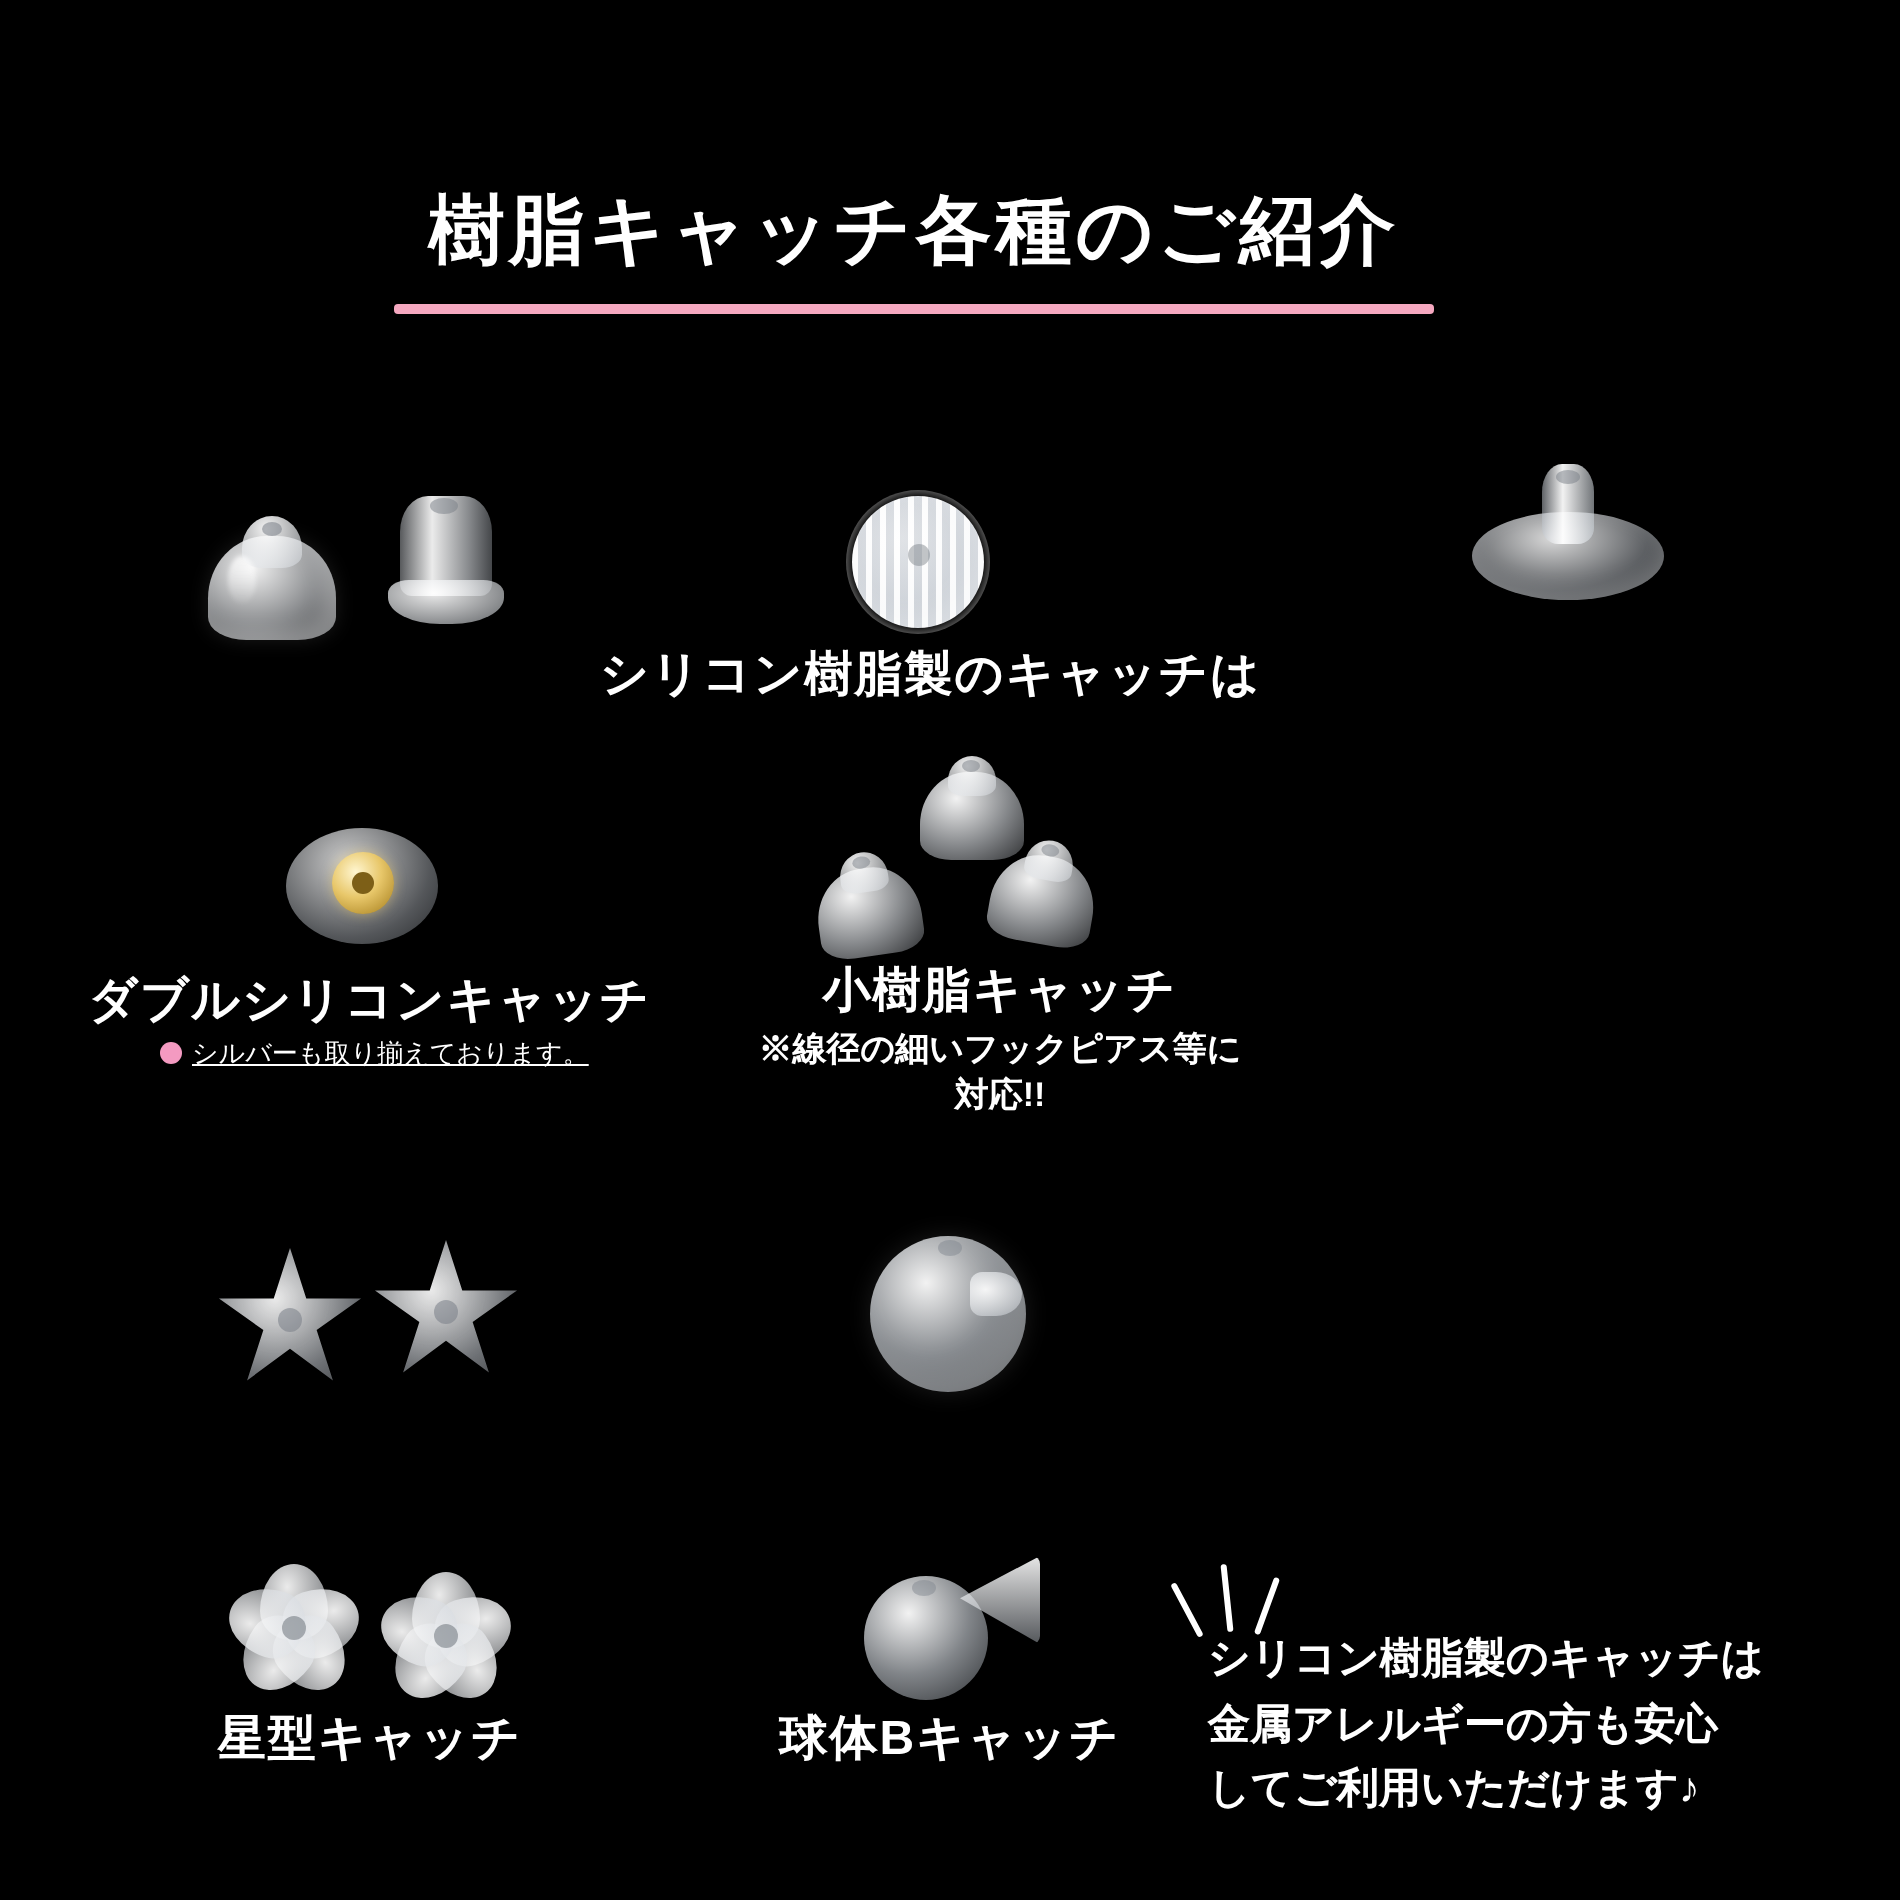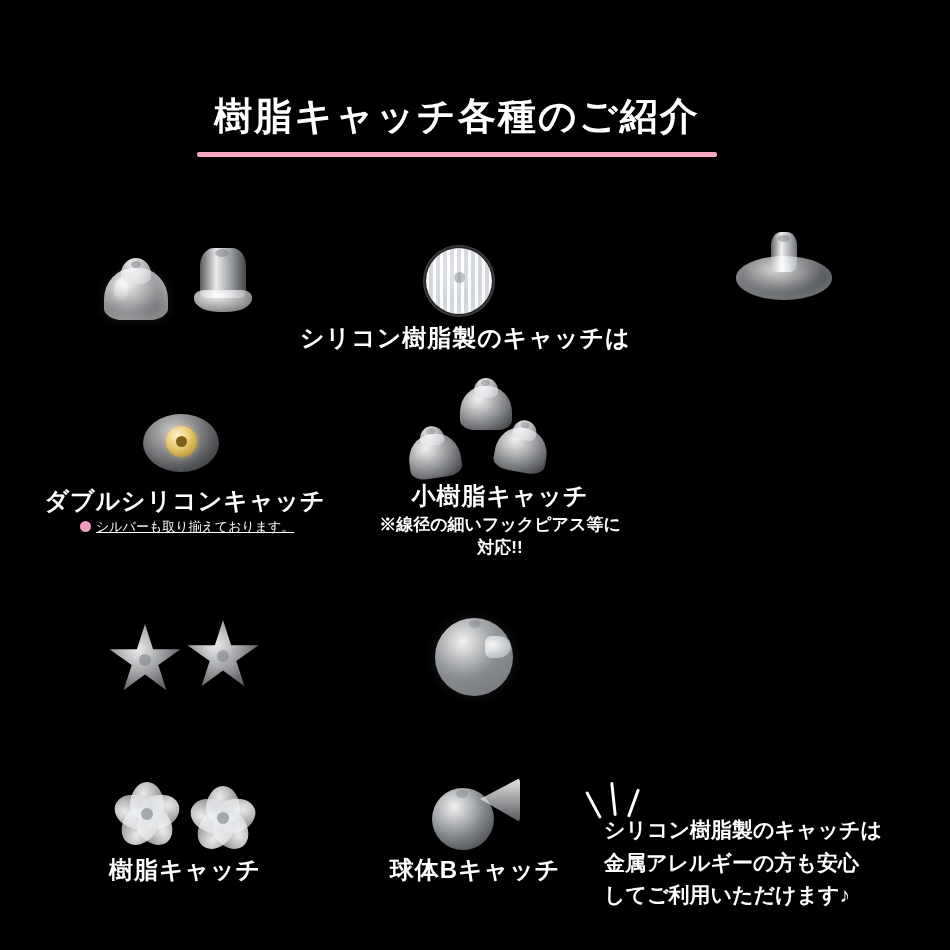--- a/index.html
+++ b/index.html
@@ -506,21 +506,21 @@
       <div class="sakura" style="position:absolute;left:76px;top:6px;">
         <div class="p p1"></div>
           <div class="p p2"></div>
           <div class="p p3"></div>
           <div class="p p4"></div>
           <div class="p p5"></div>
           <div class="hole"></div>
       </div>
     </div>
   </div>
-  <div class="caption" style="left:0px; top:854px; width:370px;">樹脂キャッチ</div>
+  <div class="caption" style="left:0px; top:854px; width:370px;">星型キャッチ</div>
 
   <div class="item" style="left:432px; top:778px;">
     <div class="sphereB">
       <div class="ball"></div>
         <div class="fan"></div>
         <div class="hole"></div>
     </div>
   </div>
   <div class="caption" style="left:330px; top:854px; width:290px;">球体Bキャッチ</div>
 

